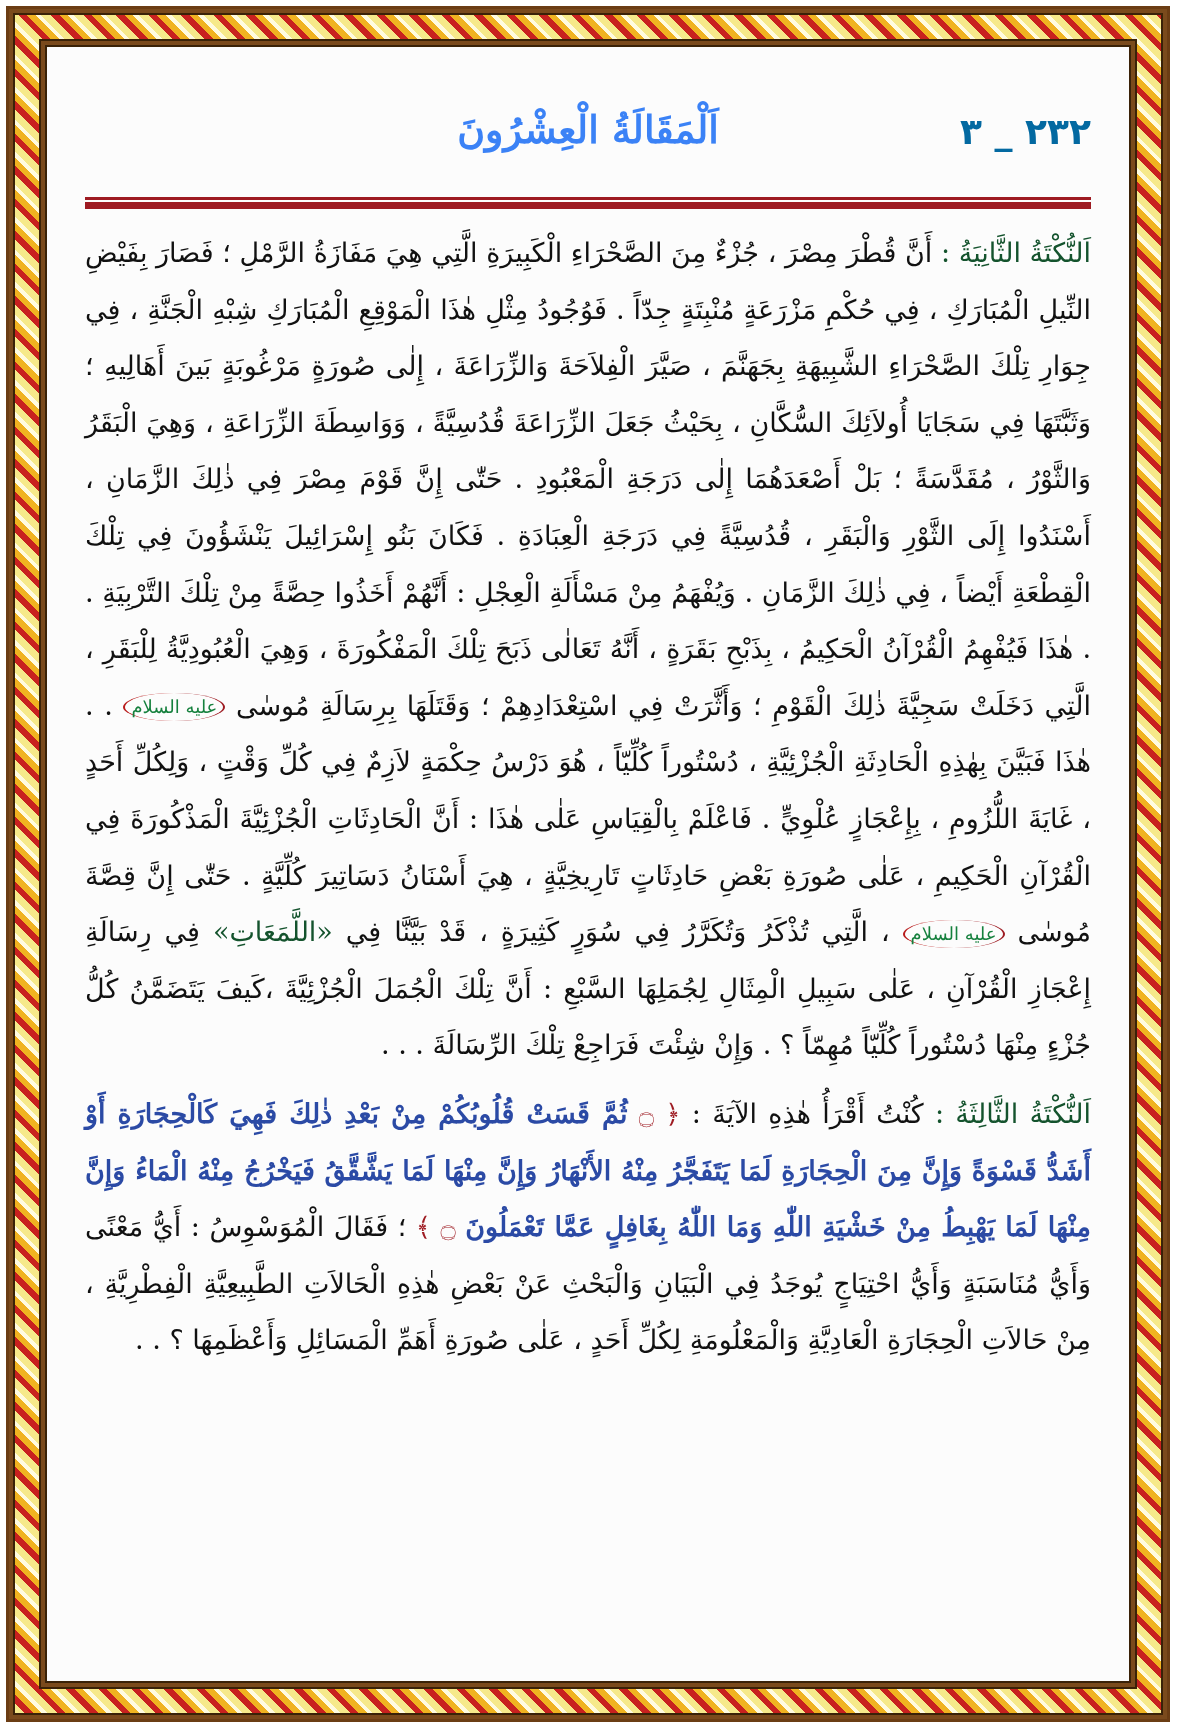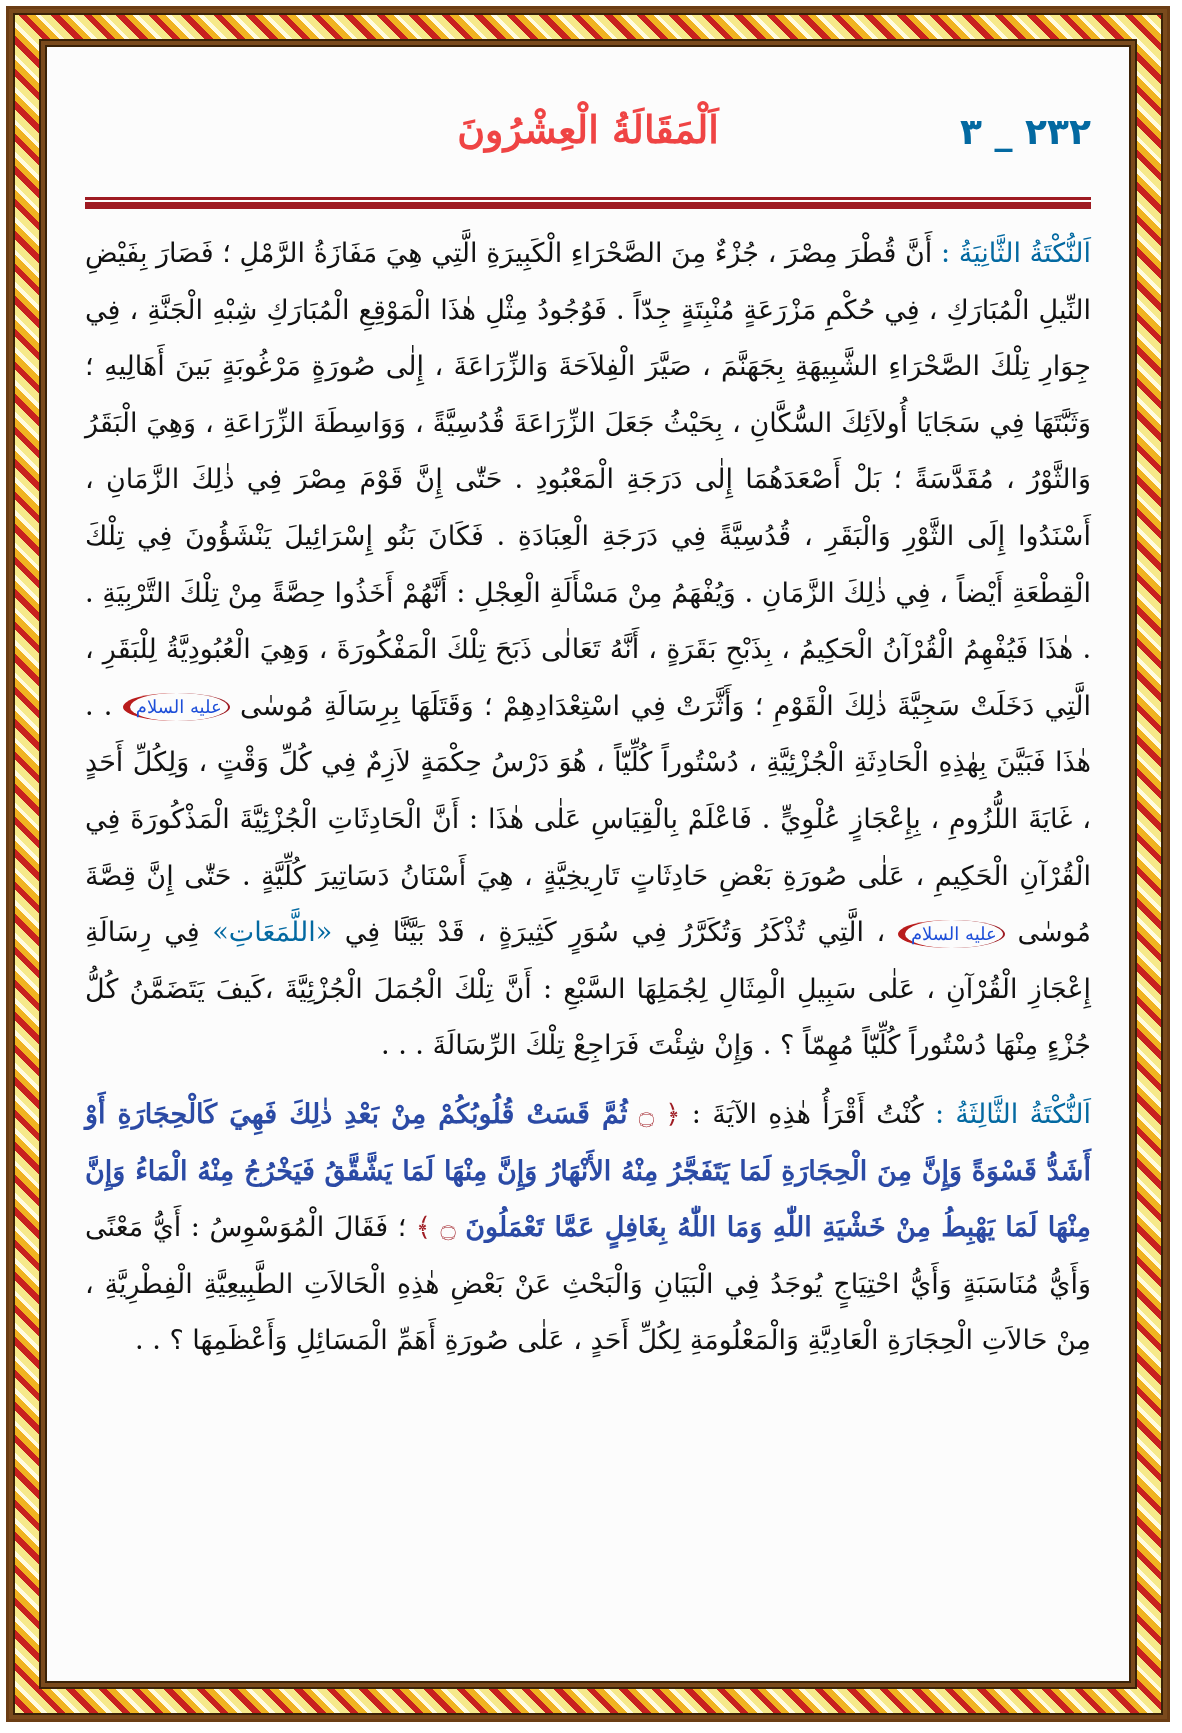--- a/index.html
+++ b/index.html
@@ -7,33 +7,33 @@
   .frame{position:absolute;left:6px;top:6px;width:1164px;height:1716px;box-sizing:border-box;
     border:3px solid #6b3d14;background:#7a4a1c;}
   .braid{position:absolute;left:4px;top:4px;right:4px;bottom:4px;
     background:
       repeating-linear-gradient(45deg,#f6e98a 0 7px,#c8211f 7px 13px,#f0b321 13px 19px,#fffbe0 19px 23px);
     border:2px solid #3a2208;}
   .inner-border{position:absolute;left:30px;top:30px;right:30px;bottom:30px;background:#7a4a1c;border:2px solid #3a2208;}
   .page{position:absolute;left:36px;top:36px;right:36px;bottom:36px;background:#fcfcfc;border:2px solid #3a2208;}
   .header{position:absolute;left:38px;right:38px;top:60px;height:70px;direction:rtl;}
   .page-num{position:absolute;right:0;top:4px;color:#0369a1;font-family:"DejaVu Sans","Liberation Sans",sans-serif;font-weight:bold;font-size:36px;direction:rtl;}
-  .title{position:absolute;left:0;right:0;top:0;text-align:center;color:#ef4444;font-weight:bold;font-size:38px;direction:rtl;}
+  .title{position:absolute;left:0;right:0;top:0;text-align:center;color:#3b82f6;font-weight:bold;font-size:38px;direction:rtl;}
   .rule{position:absolute;left:38px;right:38px;top:150px;}
   .rule .thin{height:3px;background:#9e1b22;}
   .rule .gap{height:2px;}
   .rule .thick{height:7px;background:#9e1b22;}
   .body{position:absolute;left:38px;right:38px;top:178px;direction:rtl;text-align:justify;
     font-size:27px;line-height:56.6px;color:#111;}
   .body p{margin:0;text-align-last:right;}
   .body p.sec{margin-top:12px;}
-  .red{color:#0369a1;}
+  .red{color:#14532d;}
   .blue{color:#2b4aa5;font-weight:bold;}
   .orn{color:#9e1b22;font-size:26px;}
-  .hon{display:inline-block;color:#1d4ed8;font-size:18px;border-left:7px solid #b91c1c;border-right:2px solid #9e1b22;border-radius:50%;padding:0 6px;line-height:28px;vertical-align:middle;}
+  .hon{display:inline-block;color:#15803d;font-size:18px;border-left:2px solid #b91c1c;border-right:2px solid #9e1b22;border-radius:50%;padding:0 6px;line-height:28px;vertical-align:middle;}
 </style>
 </head>
 <body>
 
 <div class="frame">
   <div class="braid"></div>
   <div class="inner-border"></div>
   <div class="page">
 
     <div class="header">

